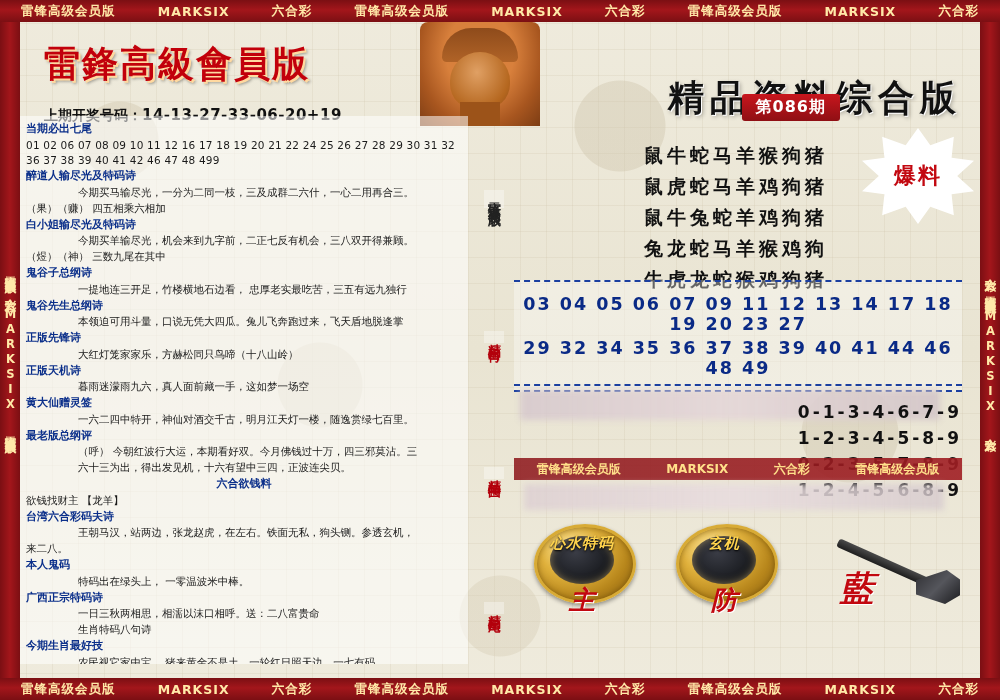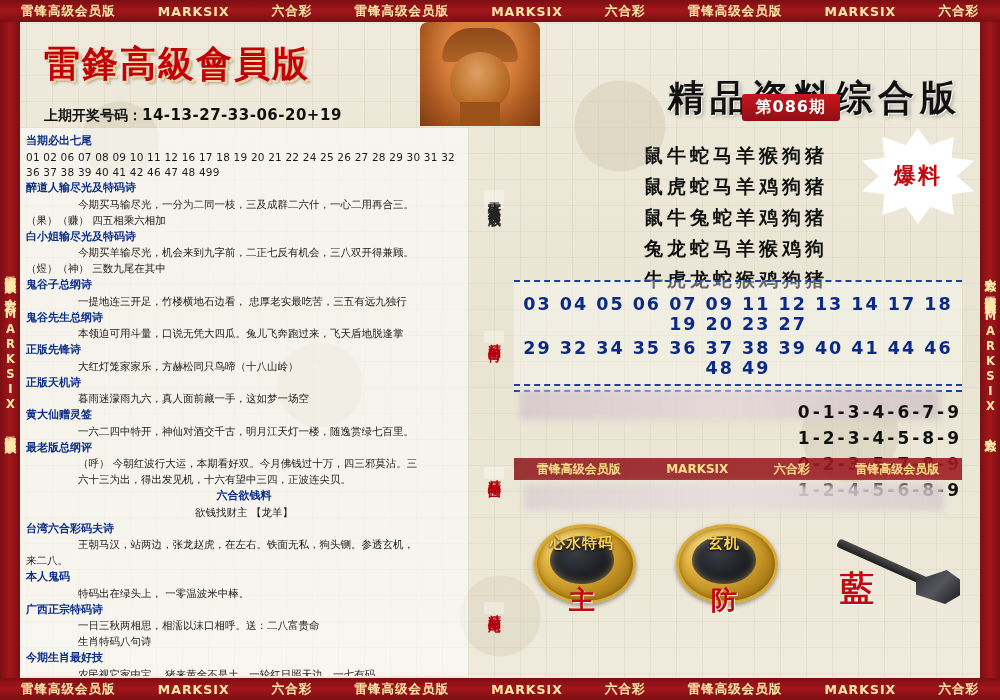--- a/index.html
+++ b/index.html
@@ -169,21 +169,21 @@
   .prev-draw .nums {
     color: #111;
     font-size: 15px;
     letter-spacing: 0.5px;
   }
 
   
   .left-col {
     position: absolute;
     left: 20px;
-    top: 128px;
+    top: 116px;
     width: 448px;
     height: 548px;
     background: rgba(255,255,255,0.55);
     padding: 4px 6px;
     box-sizing: border-box;
     font-size: 10.5px;
     line-height: 1.42;
     color: #1a1a1a;
     overflow: hidden;
   }
@@ -335,20 +335,21 @@
     font-family: "DejaVu Serif", "Liberation Serif", serif;
   }
 
   
   .medals {
     position: absolute;
     left: 8px;
     top: 392px;
     width: 455px;
     height: 150px;
+    font-style: italic;
   }
   .medal {
     position: absolute;
     width: 108px;
     height: 92px;
   }
   .medal .ring {
     position: absolute;
     left: 6px;
     top: 4px;
@@ -521,21 +522,21 @@
     <div class="ln ind">暮雨迷濛雨九六，真人面前藏一手，这如梦一场空</div>
 
     <div class="hd ln">黄大仙赠灵签</div>
     <div class="ln ind">一六二四中特开，神仙对酒交千古，明月江天灯一楼，随逸赏绿七百里。</div>
 
     <div class="hd ln">最老版总纲评</div>
     <div class="ln ind">（呼）  今朝红波行大运，本期看好双。今月佛钱过十万，四三邪莫沾。三</div>
     <div class="ln ind">六十三为出，得出发见机，十六有望中三四，正波连尖贝。</div>
 
     <div class="hd ln" style="text-align:center">六合欲钱料</div>
-    <div class="ln" style="text-align:center">欲钱找财主 【龙羊】</div>
+    <div class="ln" style="">欲钱找财主 【龙羊】</div>
 
     <div class="hd ln">台湾六合彩码夫诗</div>
     <div class="ln ind">王朝马汉，站两边，张龙赵虎，在左右。铁面无私，狗头铡。参透玄机，</div>
     <div class="ln">来二八。</div>
 
     <div class="hd ln">本人鬼码</div>
     <div class="ln ind">特码出在绿头上， 一零温波米中棒。</div>
 
     <div class="hd ln">广西正宗特码诗</div>
     <div class="ln ind">一日三秋两相思，相濡以沫口相呼。送：二八富贵命</div>

